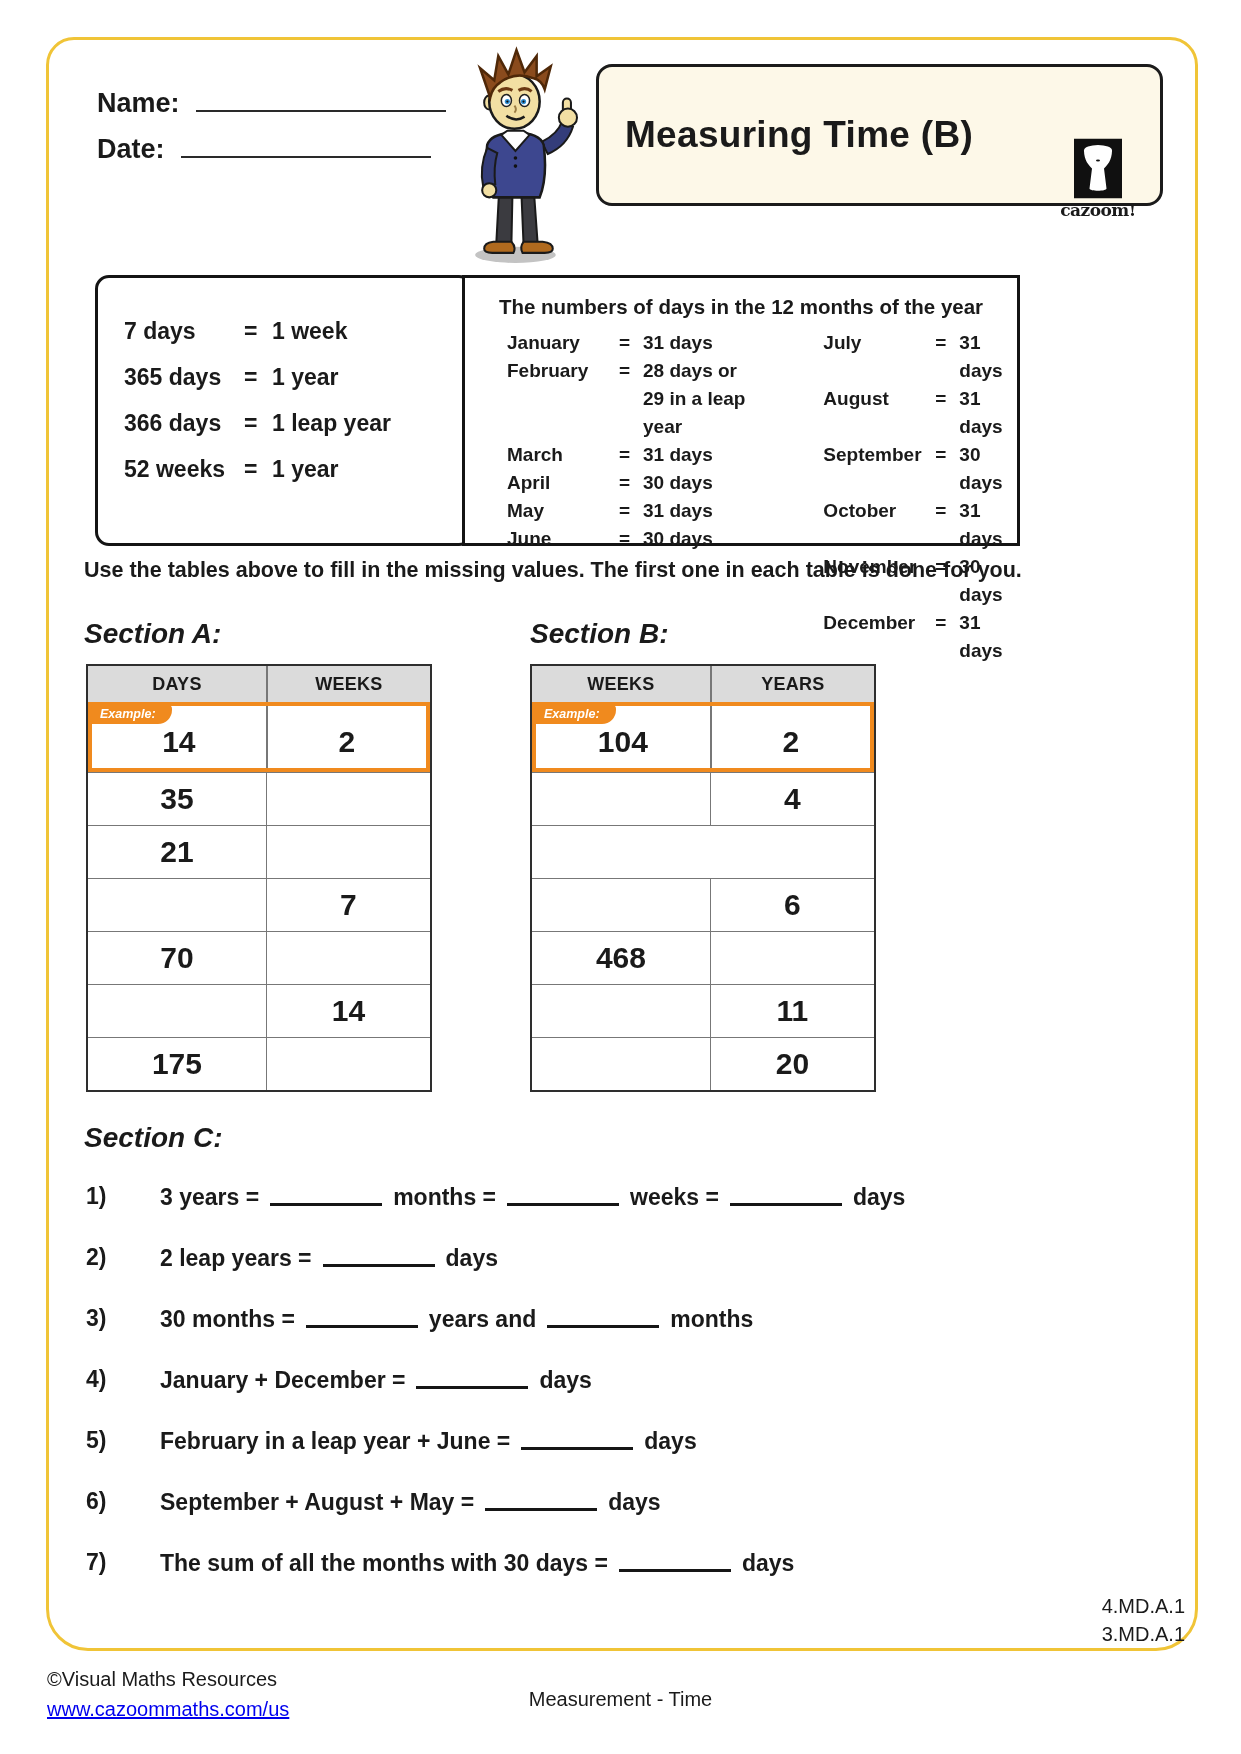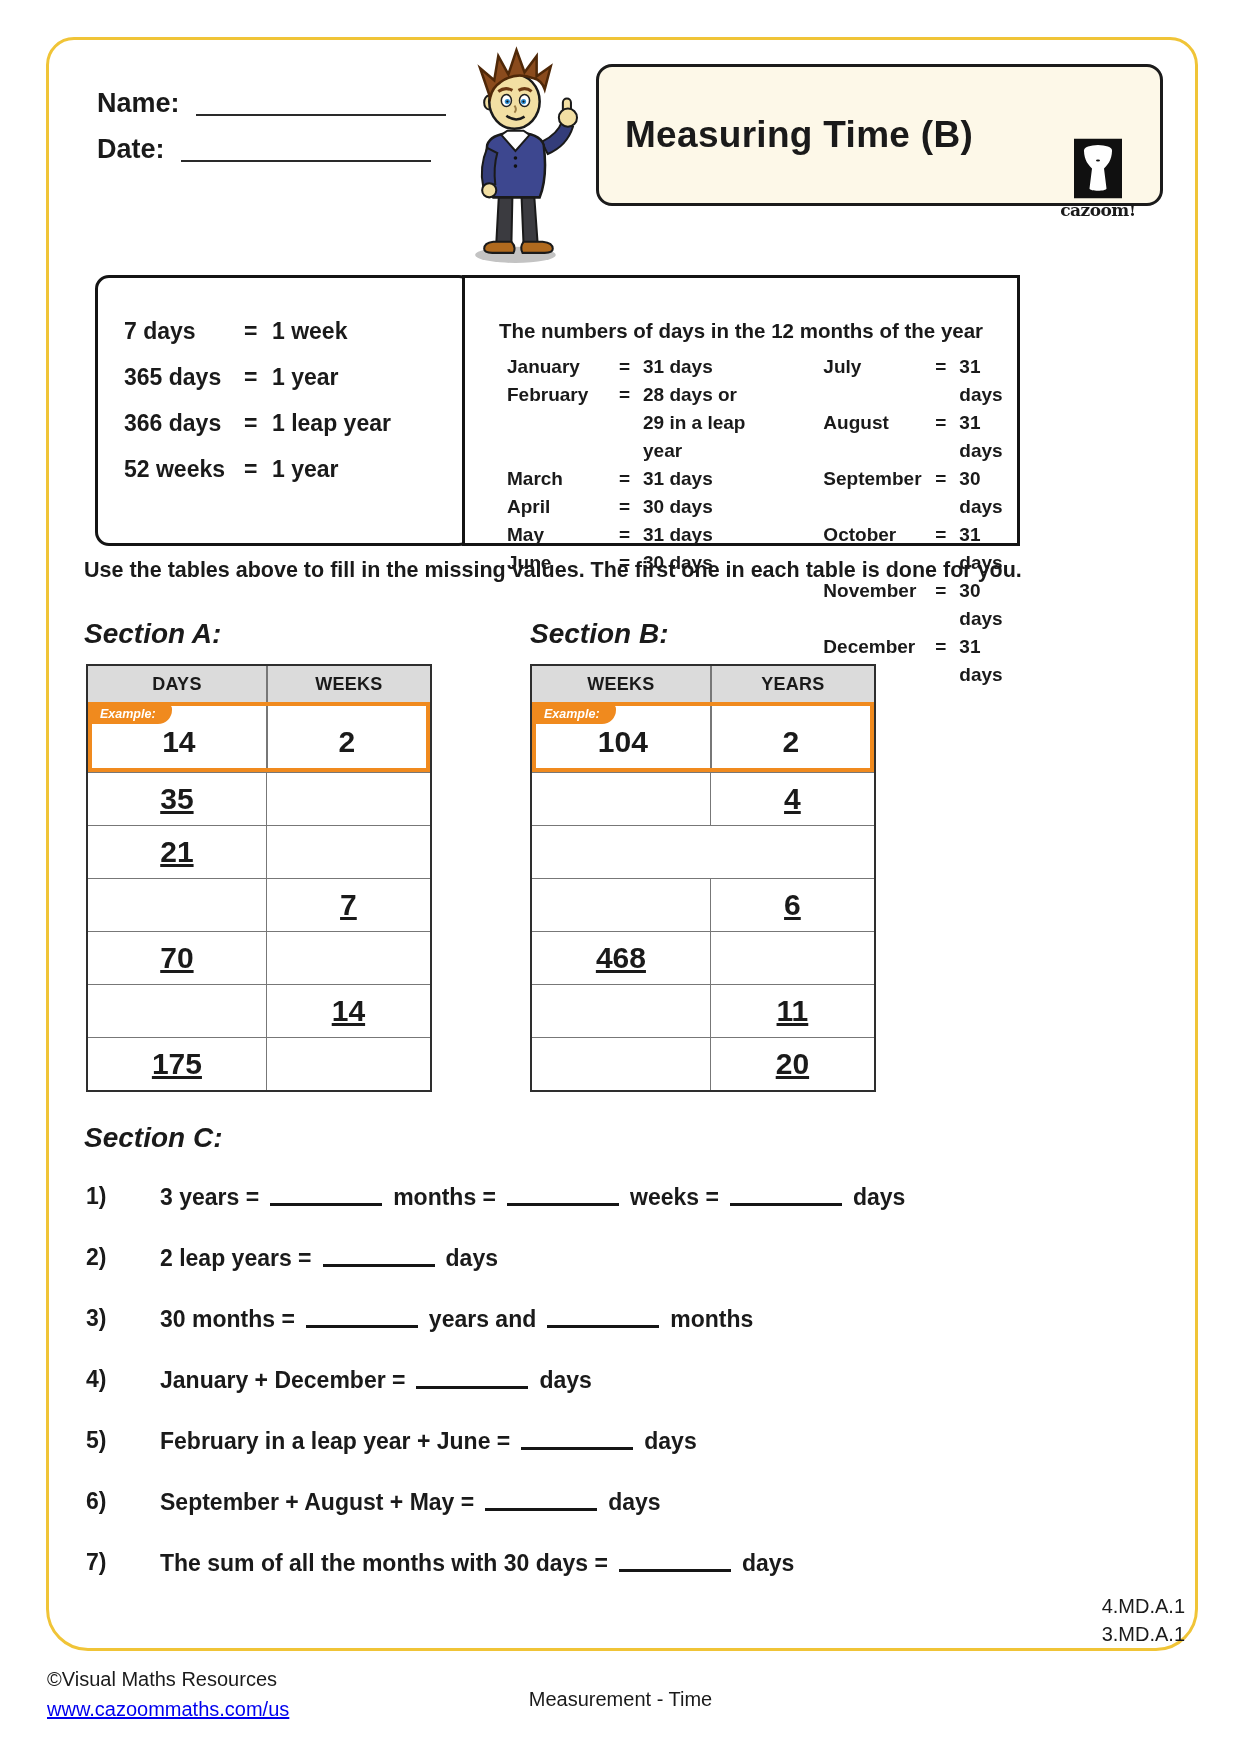--- a/index.html
+++ b/index.html
@@ -2,35 +2,35 @@
 <html><head>
 <meta charset="utf-8">
 <style>
   html,body{margin:0;padding:0;background:#fff;}
   .page{position:relative;width:1241px;height:1754px;background:#fff;overflow:hidden;
         font-family:"Liberation Sans",sans-serif;color:#1a1a1a;
         --yellow:#F0C437;--orange:#F08A1E;--link:#0000EE;--cream:#FDF8E8;}
   .frame{position:absolute;left:46px;top:37px;width:1146px;height:1608px;
          border:3px solid var(--yellow);border-radius:28px 28px 42px 42px;}
   
-  .field-row{position:absolute;left:97px;display:flex;align-items:center;}
+  .field-row{position:absolute;left:97px;display:flex;align-items:flex-start;}
   .field-label{font-size:27px;font-weight:bold;}
   .write-line{width:250px;border-bottom:2.5px solid #2a2a2a;height:22px;margin-left:16px;}
   .character{position:absolute;left:452px;top:44px;width:138px;height:222px;}
   .title-box{position:absolute;left:596px;top:64px;width:567px;height:142px;background:var(--cream);
              border:3px solid #1b1b1b;border-radius:16px;display:flex;align-items:center;box-sizing:border-box;}
   .worksheet-title{font-size:37px;font-weight:bold;margin:0 0 0 26px;letter-spacing:.3px;}
   .logo{position:absolute;right:12px;top:50%;transform:translateY(-50%);width:100px;text-align:center;margin-top:44px;}
   .logo-square{width:48px;height:60px;margin:0 auto;display:block;}
   .logo-caption{font-family:"DejaVu Serif",serif;font-weight:bold;font-size:17px;margin-top:1px;letter-spacing:-.5px;}
   
   .info-box{position:absolute;top:275px;border:3.5px solid #141414;box-sizing:border-box;background:#fff;}
   .conv-box{left:95px;width:378px;height:271px;padding:40px 0 0 26px;border-radius:14px;}
   .conv-row{display:grid;grid-template-columns:120px 28px auto;font-size:23px;font-weight:bold;height:46px;}
-  .months-box{left:462px;width:558px;height:271px;padding-top:41px;}
+  .months-box{left:462px;width:558px;height:271px;padding-top:17px;}
   .months-title{text-align:center;font-size:20.5px;font-weight:bold;}
   .months-cols{display:flex;padding:10px 0 0 42px;}
   .months-col{width:300px;}
   .months-col.right{width:auto;margin-left:34px;}
   .month-row{display:grid;grid-template-columns:112px 24px auto;font-size:19px;font-weight:bold;line-height:28px;}
   
   .instruction{position:absolute;left:84px;top:558px;width:1090px;font-size:21.5px;font-weight:bold;}
   .section-heading{position:absolute;font-family:Liberation Sans, sans-serif;font-style:italic;font-weight:bold;font-size:28px;}
   #secA-h{left:84px;top:618px;} #secB-h{left:530px;top:618px;}
   .wtable{position:absolute;top:664px;width:346px;border:2px solid #2e2e2e;box-sizing:border-box;background:#fff;}
@@ -39,21 +39,21 @@
   .th{flex:0 0 52%;text-align:center;font-weight:bold;font-size:18px;line-height:36px;letter-spacing:.3px;box-sizing:border-box;}
   .th+.th{flex:1 1 48%;border-left:2px solid #777;}
   .example-row{position:relative;display:flex;height:70px;border:4px solid var(--orange);box-sizing:border-box;}
   .example-badge{position:absolute;top:-1px;left:-1px;background:var(--orange);color:#fff;
                  font-style:italic;font-weight:bold;font-size:12.5px;padding:2px 16px 3px 9px;
                  border-radius:4px 4px 14px 0;}
   .ecell{flex:0 0 52%;display:flex;align-items:center;justify-content:center;font-size:30px;font-weight:bold;
          padding-top:10px;box-sizing:border-box;}
   .ecell+.ecell{flex:1 1 48%;border-left:2px solid #777;}
   .trow{display:flex;height:52px;border-top:1.5px solid #777;}
-  .tcell{flex:0 0 52%;display:flex;align-items:center;justify-content:center;font-size:30px;font-weight:bold;box-sizing:border-box;text-decoration:underline;}
+  .tcell{flex:0 0 52%;display:flex;align-items:center;justify-content:center;font-size:30px;font-weight:bold;box-sizing:border-box;}
   .tcell+.tcell{flex:1 1 48%;border-left:1.5px solid #777;}
   #secC-h{left:84px;top:1122px;}
   .questions{position:absolute;left:86px;top:1176px;width:1090px;}
   .q-row{display:flex;align-items:flex-end;min-height:34px;margin-bottom:27px;font-size:23px;font-weight:bold;}
   .q-num{flex:0 0 74px;}
   .q-body{display:flex;align-items:flex-end;flex-wrap:wrap;}
   .q-seg{margin-right:11px;line-height:1.15;}
   .q-blank{display:inline-block;width:112px;border-bottom:3px solid #161616;height:4px;margin:0 11px 4px 0;}
   
   .footer-left{position:absolute;left:47px;top:1668px;font-size:20px;}

